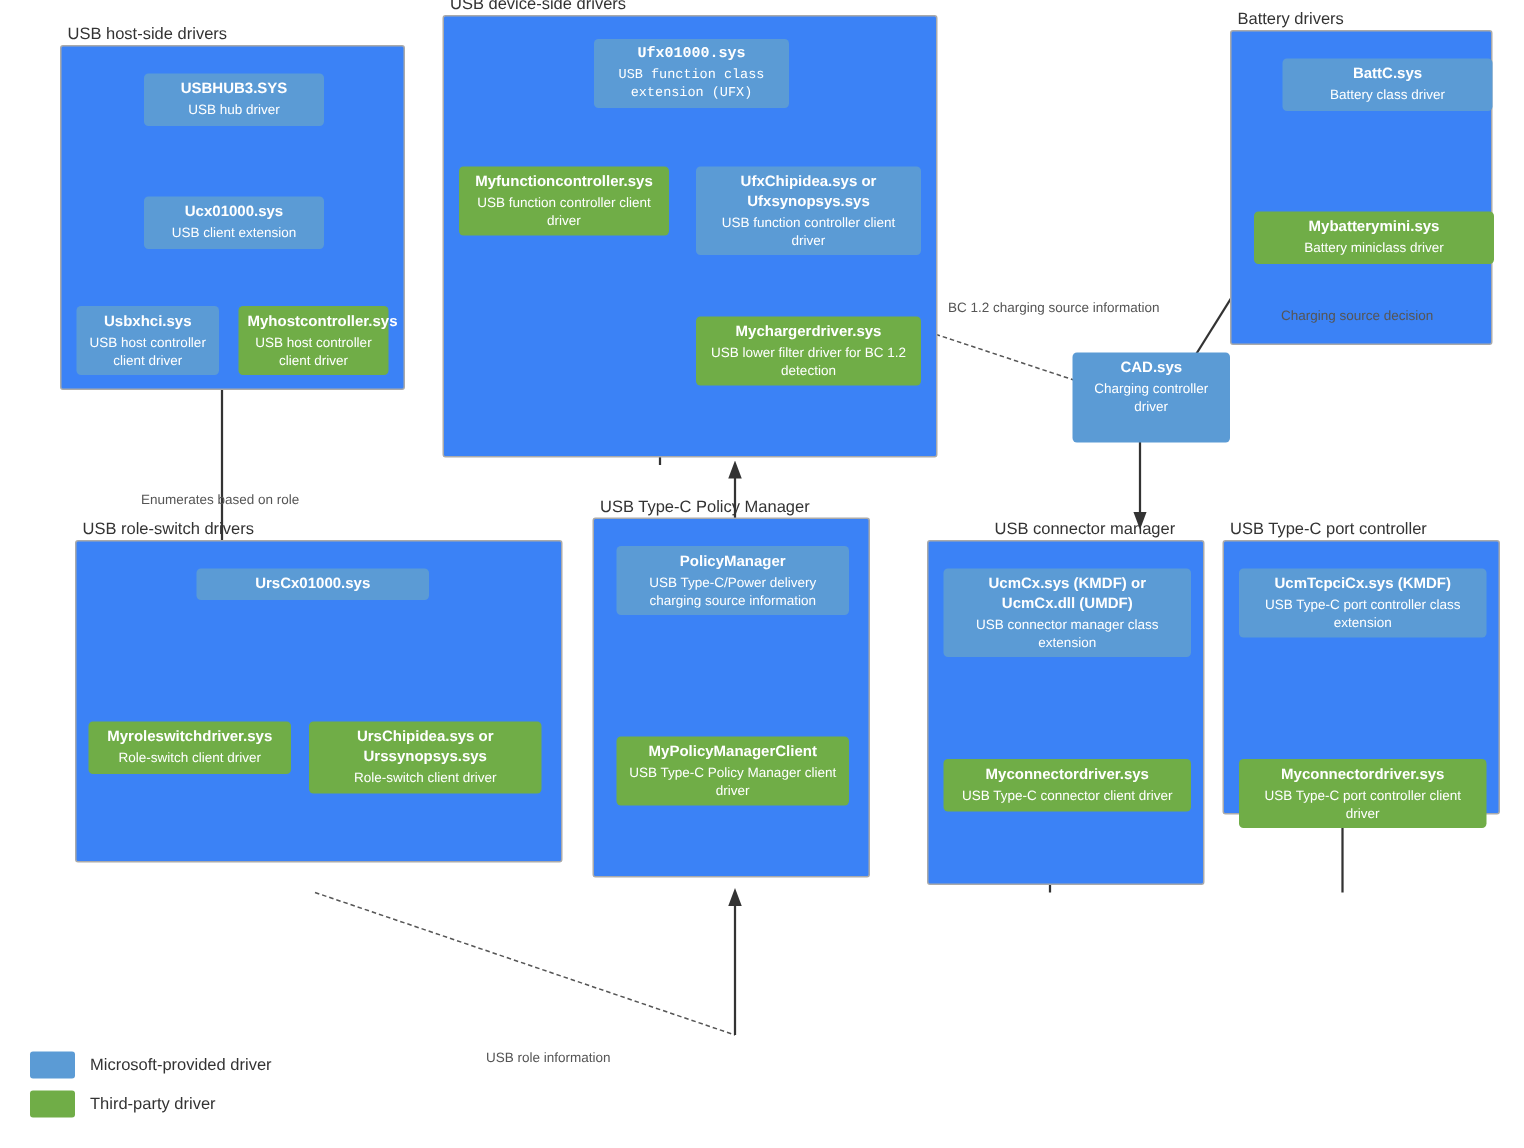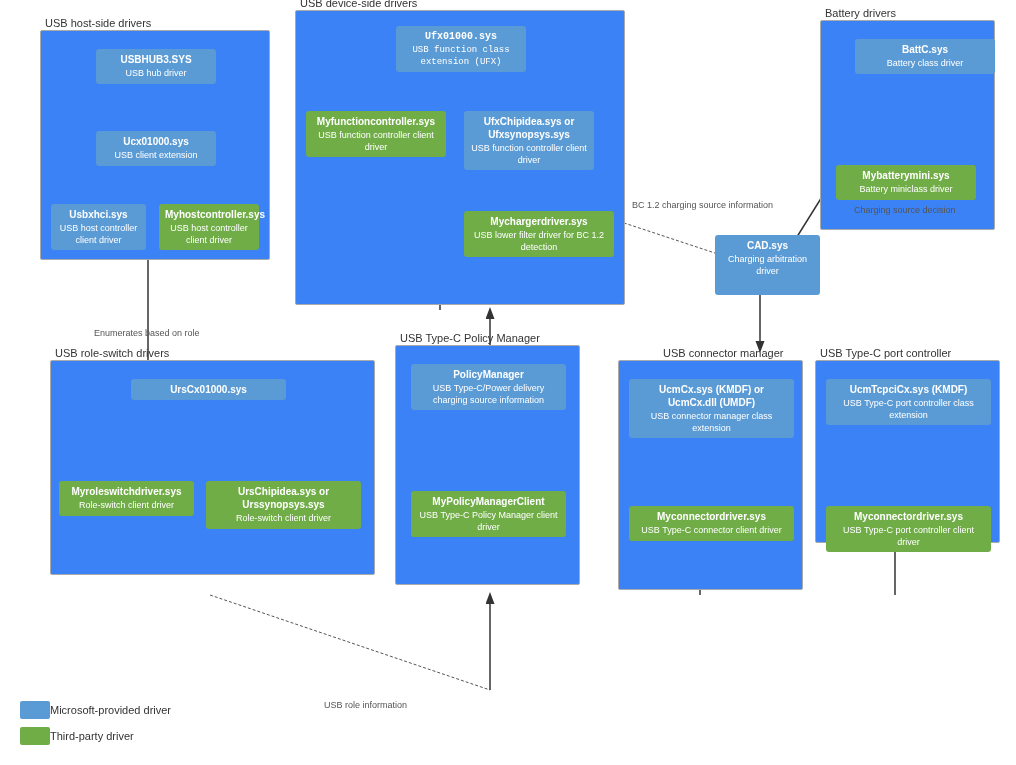--- a/index.html
+++ b/index.html
@@ -70,20 +70,21 @@
       position: absolute;
       bottom: 20px;
       left: 20px;
       display: flex;
       flex-direction: column;
       gap: 8px;
     }
     .legend-item {
       display: flex;
       align-items: center;
+      gap: 10px;
     }
     .legend-box {
       width: 30px;
       height: 18px;
       border-radius: 2px;
     }
     .legend-text {
       font-size: 11px;
       color: #333;
     }
@@ -184,48 +185,48 @@
     <div class="driver-box ms-driver" style="left:100px; top:15px; width:130px;font-family:Liberation Mono, monospace;">
       <span class="driver-name">Ufx01000.sys</span>
       <span class="driver-desc">USB function class extension (UFX)</span>
     </div>
 
     <div class="driver-box tp-driver" style="left:10px; top:100px; width:140px;">
       <span class="driver-name">Myfunctioncontroller.sys</span>
       <span class="driver-desc">USB function controller client driver</span>
     </div>
 
-    <div class="driver-box ms-driver" style="left:168px; top:100px; width:130px;">
+    <div class="driver-box ms-driver" style="left:168px; top:100px; width:150px;">
       <span class="driver-name">UfxChipidea.sys or Ufxsynopsys.sys</span>
       <span class="driver-desc">USB function controller client driver</span>
     </div>
 
     <div class="driver-box tp-driver" style="left:168px; top:200px; width:150px;">
       <span class="driver-name">Mychargerdriver.sys</span>
       <span class="driver-desc">USB lower filter driver for BC 1.2 detection</span>
     </div>
   </div>
 
   <div class="group-box" style="left:820px; top:20px; width:175px; height:210px;">
     <span class="group-label" style="top:-14px; left:4px;">Battery drivers</span>
 
     <div class="driver-box ms-driver" style="left:15px; top:18px; width:140px;margin-left:19px;">
       <span class="driver-name">BattC.sys</span>
       <span class="driver-desc">Battery class driver</span>
     </div>
 
-    <div class="driver-box tp-driver" style="left:15px; top:120px; width:140px;margin-top:24px;">
+    <div class="driver-box tp-driver" style="left:15px; top:120px; width:160px;">
       <span class="driver-name">Mybatterymini.sys</span>
       <span class="driver-desc">Battery miniclass driver</span>
     </div>
   </div>
 
   <div class="driver-box ms-driver" style="position:absolute; left:715px; top:235px; width:105px; min-height:60px;">
     <span class="driver-name">CAD.sys</span>
-    <span class="driver-desc">Charging arbitration driver</span>
+    <span class="driver-desc">Charging controller driver</span>
   </div>
 
   <span class="anno" style="left:618px; top:200px;">BC 1.2 charging source information</span>
 
   <span class="anno" style="left:840px; top:205px;">Charging source decision</span>
 
   <span class="anno" style="left:80px; top:328px;">Enumerates based on role</span>
 
   <span class="anno" style="left:310px; top:700px;">USB role information</span>
 

